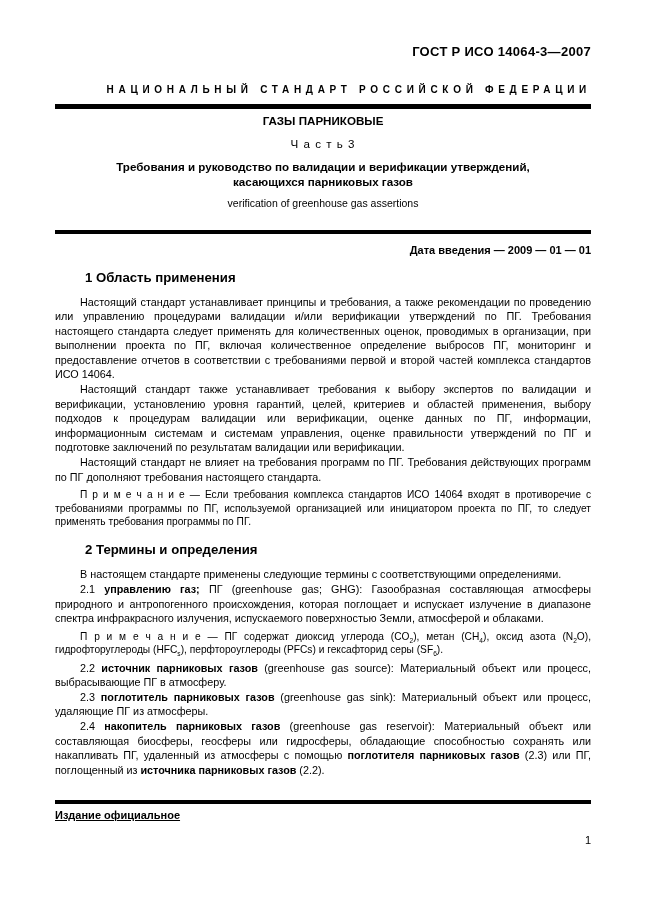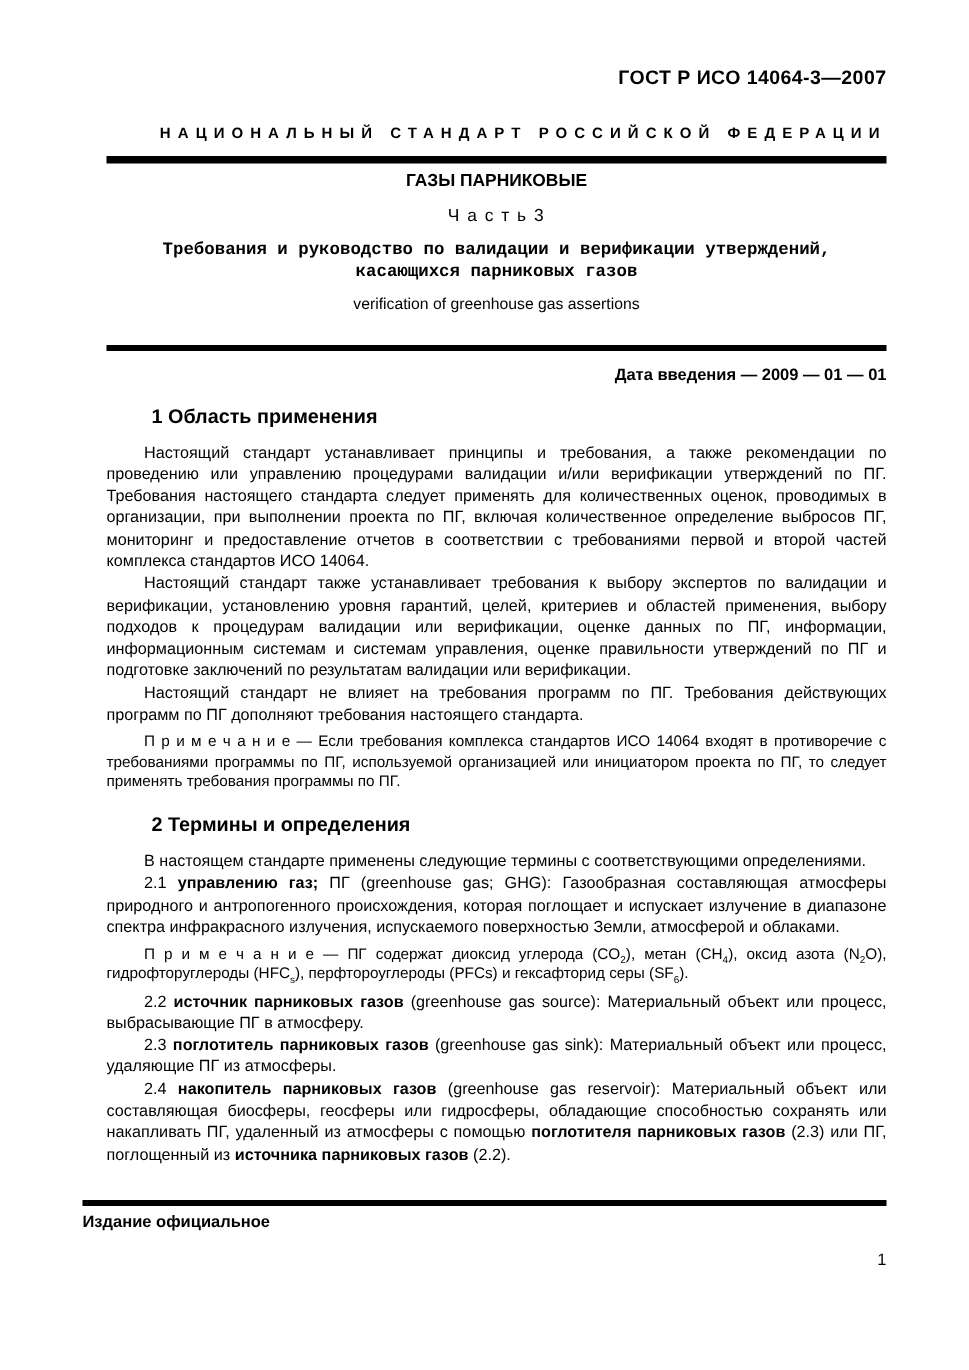--- a/index.html
+++ b/index.html
@@ -3,21 +3,21 @@
 <meta charset="utf-8">
 <style>
   html,body{margin:0;padding:0;background:#ffffff;}
   .page{
     position:relative;
     width:646px;height:913px;
     background:#ffffff;
     color:#000;
     font-family:"Liberation Sans", sans-serif;
     box-sizing:border-box;
-    padding:44px 55px 0 71px;
+    padding:44px 55px 0 55px;
     overflow:hidden;
   }
   .doc-code{
     text-align:right;
     font-weight:bold;
     font-size:13px;
     letter-spacing:0.3px;
   }
   .fed-banner{
     margin-top:25px;
@@ -25,21 +25,21 @@
     font-size:10px;
     letter-spacing:4.7px;
     white-space:nowrap;
     text-align:right;
   }
   .rule{background:#000;height:4px;}
   .rule.r-header{margin-top:9px;height:5px;}
   .rule.r-date{margin-top:19px;}
   .t-subject{margin-top:5px;text-align:center;font-weight:bold;font-size:11.6px;}
   .t-part{margin-top:10px;text-align:center;font-weight:normal;font-size:11.6px;letter-spacing:1px;}
-  .t-ru{margin-top:9px;text-align:center;font-weight:bold;font-size:11.6px;line-height:15px;font-family:Liberation Mono, monospace;}
+  .t-ru{margin-top:9px;text-align:center;font-weight:bold;font-size:11.6px;line-height:15px;}
   .t-en{margin-top:8px;text-align:center;font-size:10.5px;line-height:13.5px;}
   .date-line{margin-top:10px;text-align:right;font-weight:bold;font-size:11px;}
   .sec-heading{
     margin:14px 0 10px 30px;
     font-size:13.2px;
     font-weight:bold;
   }
   p.body{
     margin:0;
     font-size:10.8px;
@@ -53,21 +53,21 @@
     line-height:13.4px;
     text-align:justify;
     text-indent:25px;
   }
   sub{font-size:0.65em;line-height:0;}
   b{font-weight:bold;}
   .footer{
     position:absolute;
     left:55px;right:55px;top:800px;
   }
-  .official{margin-top:5px;font-weight:bold;font-size:11px;}
+  .official{margin-top:5px;font-weight:bold;font-size:11px;text-decoration:underline;}
   .pagenum{margin-top:13px;text-align:right;font-size:11px;}
 </style>
 </head>
 <body>
 
 <div class="page">
 
   <div class="doc-code">ГОСТ Р ИСО 14064-3—2007</div>
 
   <div class="fed-banner">НАЦИОНАЛЬНЫЙ СТАНДАРТ РОССИЙСКОЙ ФЕДЕРАЦИИ</div>

